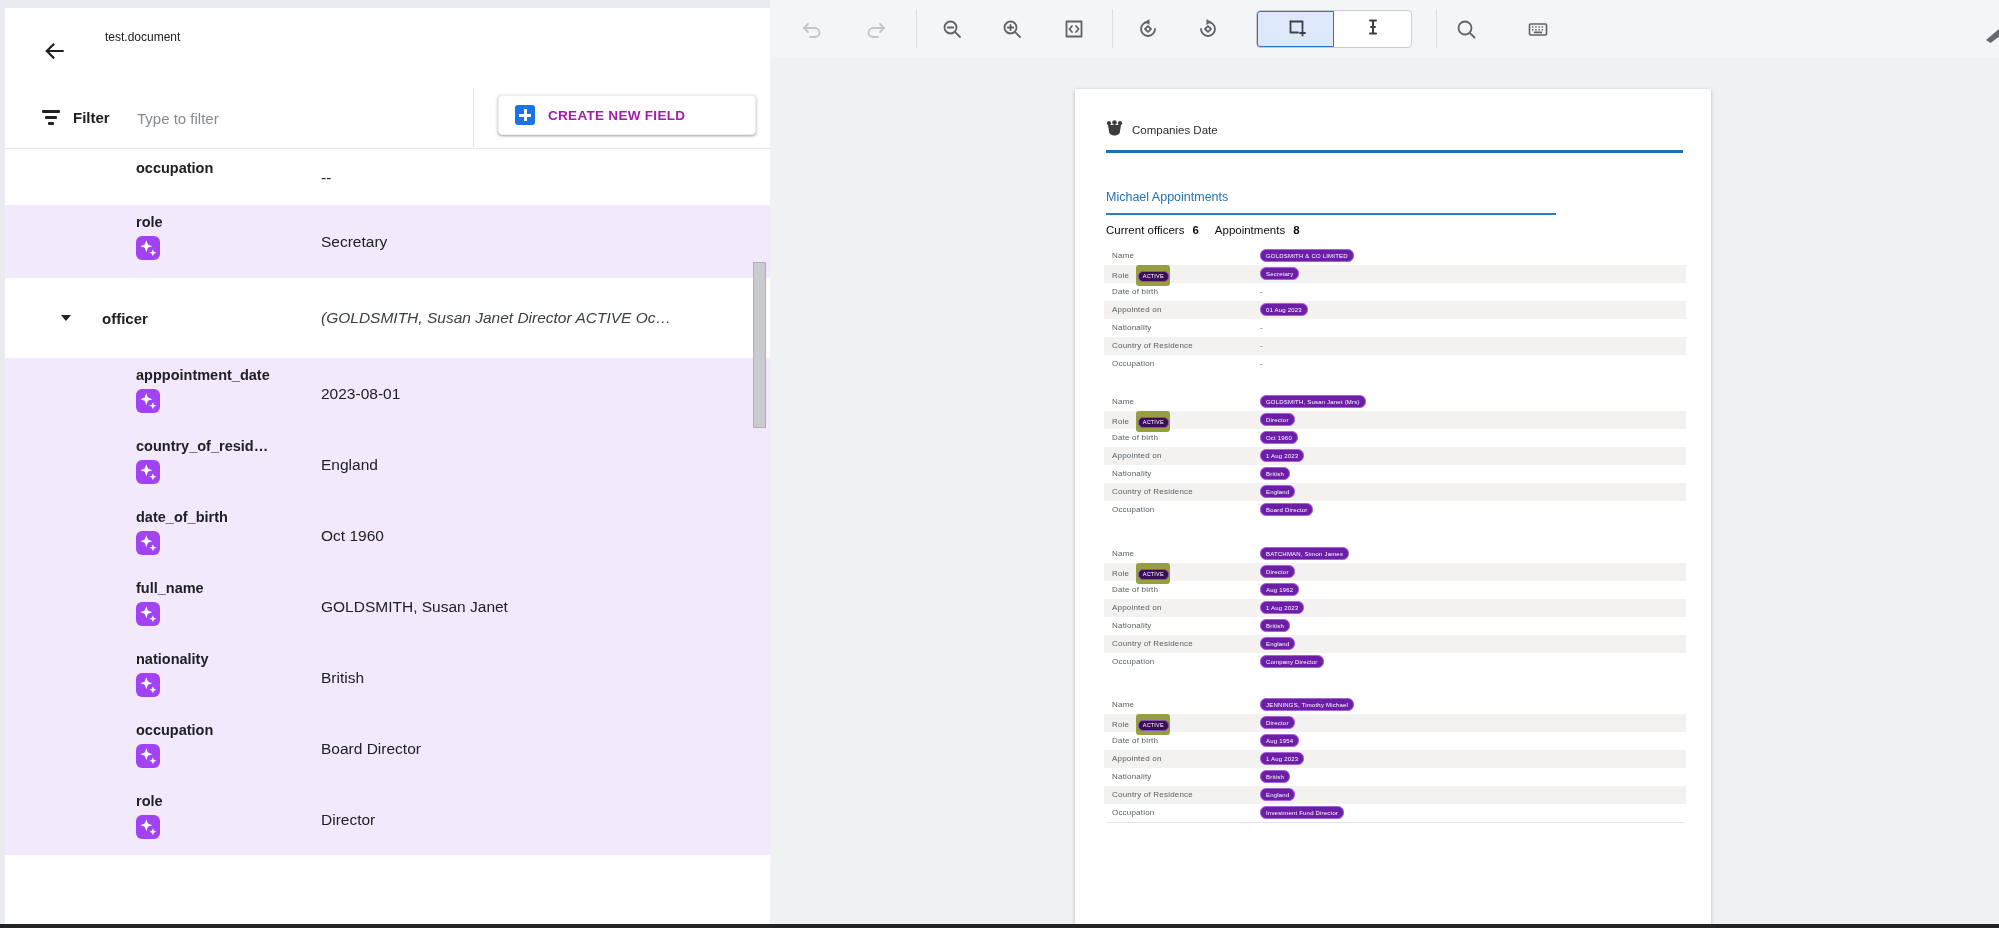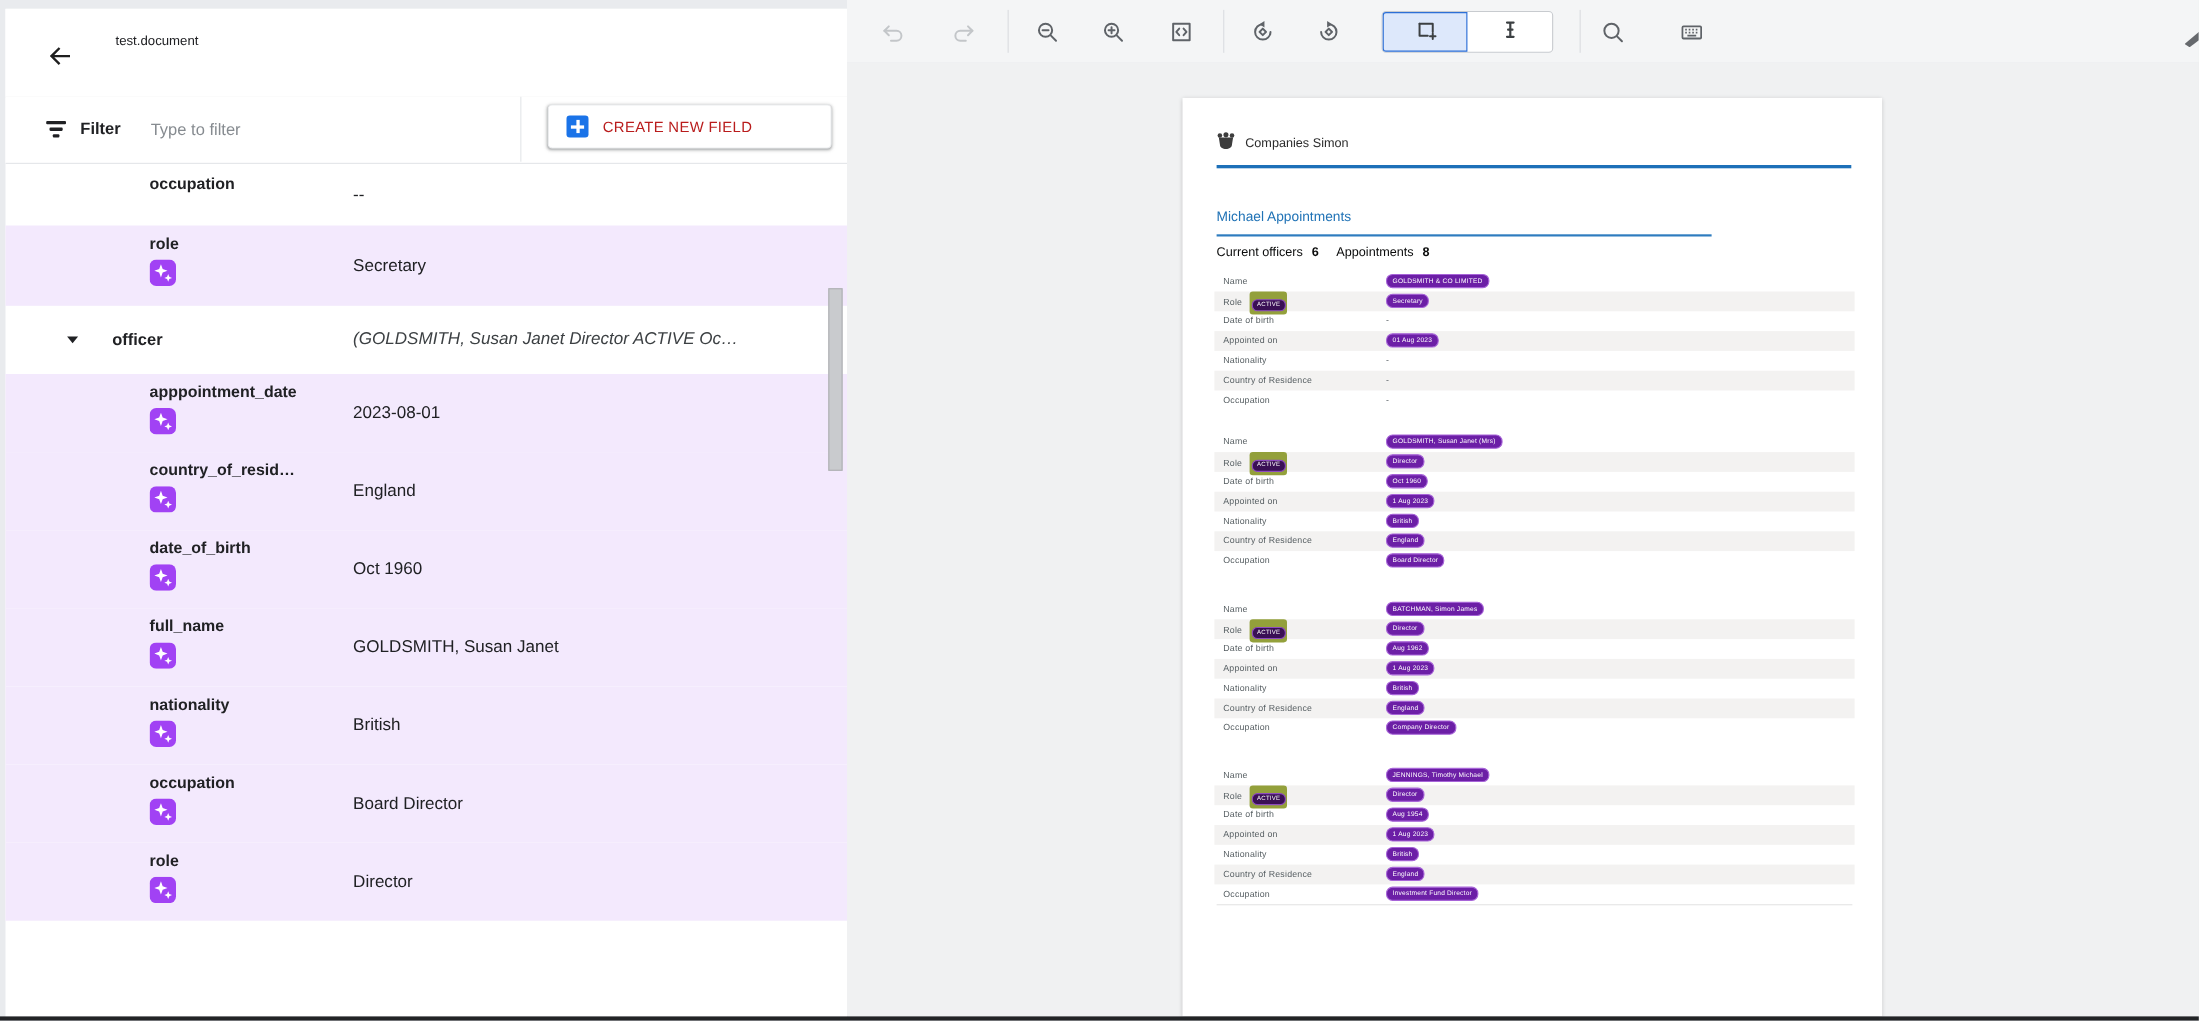--- a/index.html
+++ b/index.html
@@ -23,21 +23,21 @@
   .filter-icon span:nth-child(3){top:14px;width:6px;}
   .filter-label{position:absolute;left:68px;top:21px;font-size:15px;font-weight:700;color:#202124;}
   .filter-input{position:absolute;left:130px;top:13px;width:320px;height:32px;border:none;outline:none;font-size:15px;color:#202124;background:transparent;font-family:inherit;}
   .filter-input::placeholder{color:#868b90;}
   .create-btn{position:absolute;left:493px;top:7px;width:258px;height:40px;background:#fff;border:1px solid #ecedef;border-radius:4px;
     box-shadow:0 1px 2px rgba(60,64,67,.3),0 1px 3px 1px rgba(60,64,67,.15);cursor:pointer;display:flex;align-items:center;padding:0 0 0 16px;box-sizing:border-box;font-family:inherit;}
   .create-plus{width:20px;height:20px;background:#1a73e8;border-radius:3px;position:relative;flex:0 0 auto;}
   .create-plus:before,.create-plus:after{content:"";position:absolute;background:#fff;}
   .create-plus:before{left:9px;top:4px;width:2.5px;height:12px;}
   .create-plus:after{left:4px;top:9px;width:12px;height:2.5px;}
-  .create-label{margin-left:13px;color:#b91c1c;font-size:13.5px;font-weight:400;letter-spacing:.3px;white-space:nowrap;}
+  .create-label{margin-left:13px;color:#a21caf;font-size:13.5px;font-weight:700;letter-spacing:.3px;white-space:nowrap;}
   .field-rows{position:absolute;left:0;top:140px;width:100%;}
   .field-row{position:relative;width:100%;box-sizing:border-box;}
   .field-row.hl{background:#f3e9fd;}
   .f-label{position:absolute;left:131px;top:9px;font-size:14.5px;font-weight:700;color:#202124;}
   .f-value{position:absolute;left:316px;top:50%;transform:translateY(-50%);font-size:15.5px;color:#202124;white-space:nowrap;}
   .f-value.italic{font-style:italic;color:#3c4043;}
   .spark{position:absolute;left:131px;top:31px;width:24px;height:24px;}
   .tri{position:absolute;left:56px;top:50%;margin-top:-3px;width:0;height:0;border-left:5.5px solid transparent;border-right:5.5px solid transparent;border-top:6.5px solid #202124;}
   .f-label.group-label{position:absolute;left:97px;top:50%;transform:translateY(-50%);font-size:15px;}
   .scroll-thumb{position:absolute;left:748px;top:254px;width:13px;height:166px;background:#c9cbce;border:1px solid #aeb0b3;box-sizing:border-box;}
@@ -106,21 +106,21 @@
       </div>
       <div class="field-row hl" style="height: 73px;">
         <span class="f-label">role</span>
         <span class="spark"><svg width="24" height="24" viewBox="0 0 24 24">
             <rect width="24" height="24" rx="6" fill="#a142f4"></rect>
             <path d="M10.3 4.2 11.9 8.6 16.3 10.2 11.9 11.8 10.3 16.2 8.7 11.8 4.3 10.2 8.7 8.6Z" fill="#fff"></path>
             <path d="M16.9 13.2 17.9 15.7 20.4 16.7 17.9 17.7 16.9 20.2 15.9 17.7 13.4 16.7 15.9 15.7Z" fill="#fff"></path>
           </svg></span>
         <span class="f-value">Secretary</span>
       </div>
-      <div class="field-row" style="height: 62px;">
+      <div class="field-row" style="height: 80px;">
         <span class="tri"></span>
         <span class="f-label group-label">officer</span>
         <span class="f-value italic">(GOLDSMITH, Susan Janet Director ACTIVE Oc…</span>
       </div>
       <div class="field-row hl" style="height: 71px;">
         <span class="f-label">apppointment_date</span>
         <span class="spark"><svg width="24" height="24" viewBox="0 0 24 24">
             <rect width="24" height="24" rx="6" fill="#a142f4"></rect>
             <path d="M10.3 4.2 11.9 8.6 16.3 10.2 11.9 11.8 10.3 16.2 8.7 11.8 4.3 10.2 8.7 8.6Z" fill="#fff"></path>
             <path d="M16.9 13.2 17.9 15.7 20.4 16.7 17.9 17.7 16.9 20.2 15.9 17.7 13.4 16.7 15.9 15.7Z" fill="#fff"></path>
@@ -253,21 +253,21 @@
       <span>
         <svg width="17" height="16" viewBox="0 0 17 16">
             <g fill="#3d3d3d">
               <circle cx="3" cy="3.2" r="2.1"></circle>
               <circle cx="8.5" cy="2.6" r="2.3"></circle>
               <circle cx="14" cy="3.2" r="2.1"></circle>
               <path d="M2 5h13l-1.2 7.5c-.1 1.2-2.4 3-5.3 3s-5.2-1.8-5.3-3z"></path>
             </g>
           </svg>
       </span>
-      <span class="doc-brand-name">Companies Simon</span>
+      <span class="doc-brand-name">Companies Date</span>
     </div>
     <div class="doc-rule-top"></div>
     <div class="doc-section">Michael Appointments</div>
     <div class="doc-rule-sec"></div>
     <div class="doc-summary" id="doc-summary"><span>Current officers</span><b>6</b><span>Appointments</span><b>8</b></div>
     <div id="officer-blocks">
         <div class="officer-block" style="top: 158px;">
           <div class="doc-row">
             <span class="doc-row-label">Name</span>
             <span class="doc-row-val"><span class="pill">GOLDSMITH &amp; CO LIMITED</span></span>

